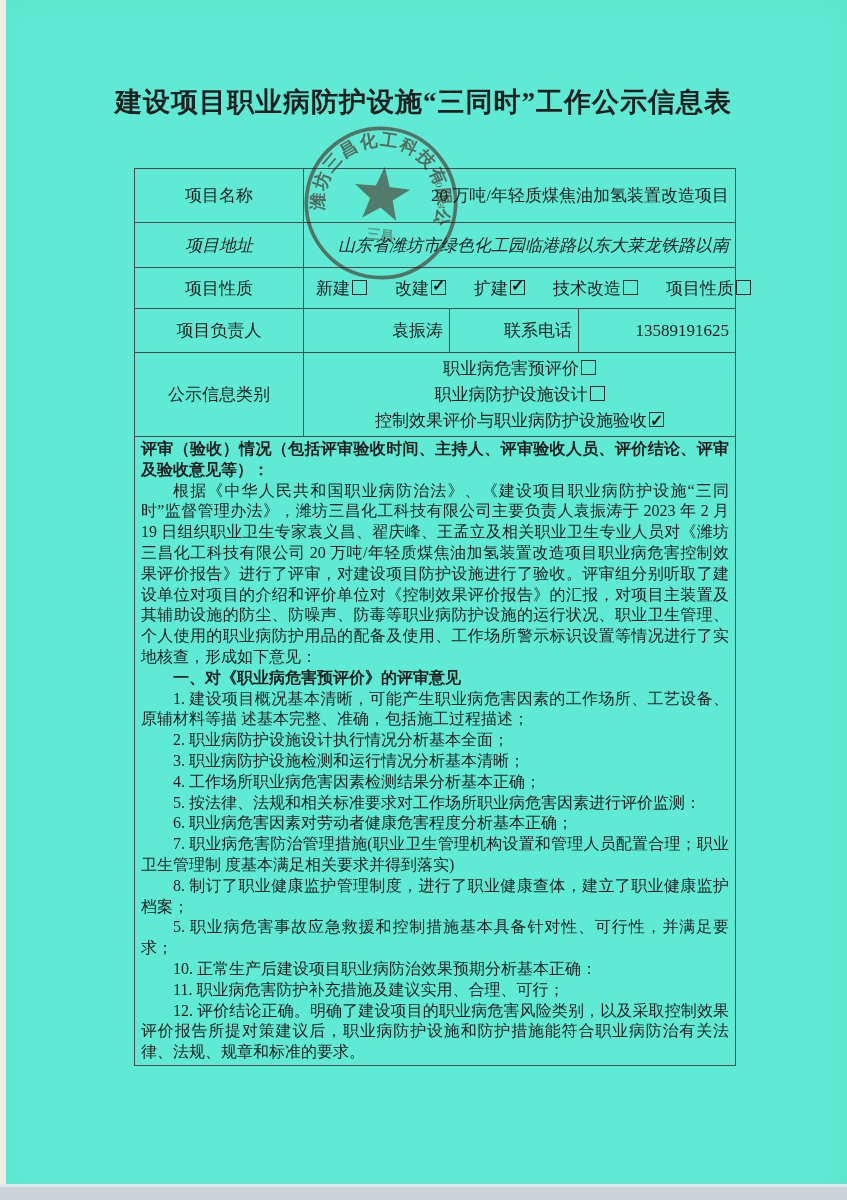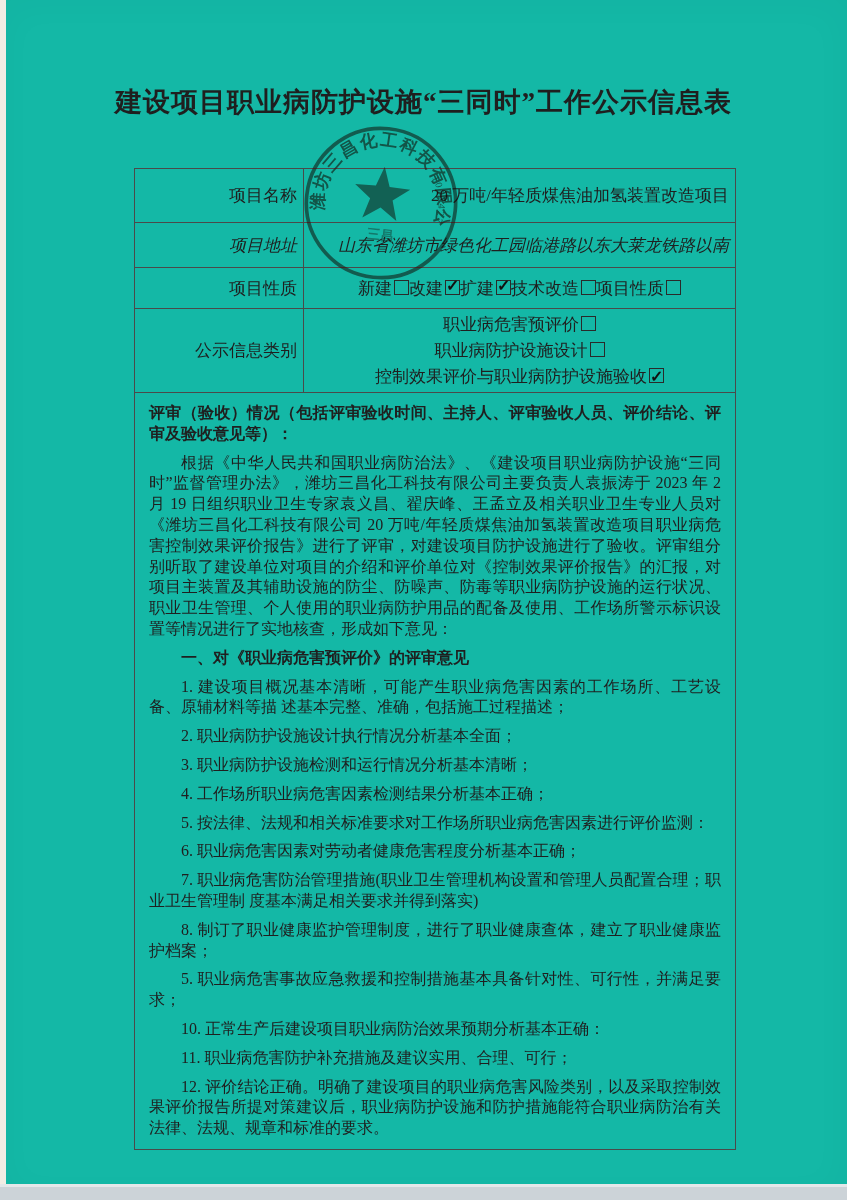--- a/index.html
+++ b/index.html
@@ -1,44 +1,44 @@
 <!DOCTYPE html>
 <html><head>
 <meta charset="utf-8">
 <style>
   html,body{margin:0;padding:0;}
   body{background:#e8eaec;font-family:"Liberation Serif", serif;}
-  .sheet{position:relative;width:847px;height:1200px;background:#14b8a6;overflow:hidden;
+  .sheet{position:relative;width:847px;height:1200px;background:#5eead4;overflow:hidden;
          box-shadow:inset 0 0 40px rgba(0,0,0,0.03);color:#1f1f1f;}
   .scan-edge-left{position:absolute;left:0;top:0;width:6px;height:100%;background:#f1ede4;}
   .scan-band-bottom{position:absolute;left:0;bottom:0;width:100%;height:13px;background:#ccd3d8;}
   .scan-band-line{position:absolute;left:0;bottom:13px;width:100%;height:3px;background:#e4e7e9;}
 
   .doc-title{position:absolute;top:84px;left:0;width:100%;text-align:center;
              font-size:27px;font-weight:bold;letter-spacing:1px;}
 
   table.form{position:absolute;left:134px;top:168px;width:601px;border-collapse:collapse;
              table-layout:fixed;}
   table.form td{border:1.5px solid #4a4a4a;padding:2px 6px;font-size:17px;vertical-align:middle;}
-  td.lbl{text-align:right;}
+  td.lbl{text-align:center;}
   td.ctr{text-align:right;}
   tr.r1{height:54px;} tr.r2{height:45px;font-style:italic;} tr.r3{height:41px;} tr.r4{height:44px;}
   tr.r5{height:84px;} tr.r6{height:76px;}
   .c1{width:169px;} .c2{width:146px;} .c3{width:129px;} .c4{width:157px;}
 
   .cbx{display:inline-block;width:13px;height:13px;border:1.7px solid #2a2a2a;
        vertical-align:-1px;position:relative;margin-left:2px;}
   .cbx.checked::after{content:"✓";position:absolute;left:0px;top:-5px;font-size:16px;
        font-weight:bold;color:#111;}
-  .nature-row{display:flex;justify-content:center;padding:0 6px;}
+  .nature-row{display:flex;justify-content:flex-start;padding:0 6px;gap:28px;}
   .nature-opt{white-space:nowrap;}
   .info-line{text-align:center;line-height:26px;}
 
   td.review-cell{padding:6px 10px 8px 10px;vertical-align:top;}
-  p.rv{margin:8px;font-size:16px;line-height:20.8px;text-align:justify;}
+  p.rv{margin:0;font-size:16px;line-height:20.8px;text-align:justify;}
   p.rv.indent{text-indent:2em;}
   p.rv.bold{font-weight:bold;}
 
   .stamp{position:absolute;left:290px;top:112px;width:182px;height:182px;
          opacity:0.85;mix-blend-mode:multiply;pointer-events:none;}
   .contact-small{font-size:15px;}
   .unit-mid{line-height:24px;}
 </style>
 </head>
 <body>
@@ -68,20 +68,26 @@
       <td class="lbl">项目性质</td>
       <td colspan="3">
         <div class="nature-row">
               <span class="nature-opt"><span>新建</span><span class="cbx"></span></span>
               <span class="nature-opt"><span>改建</span><span class="cbx checked"></span></span>
               <span class="nature-opt"><span>扩建</span><span class="cbx checked"></span></span>
               <span class="nature-opt"><span>技术改造</span><span class="cbx"></span></span>
               <span class="nature-opt"><span>项目性质</span><span class="cbx"></span></span>
             </div>
       </td>
+    </tr>
+    <tr class="r4">
+      <td class="lbl">项目负责人</td>
+      <td class="ctr">袁振涛</td>
+      <td class="ctr">联系电话</td>
+      <td class="ctr">13589191625</td>
     </tr>
     <tr class="r5">
       <td class="lbl">公示信息类别</td>
       <td colspan="3">
         <div>
               <div class="info-line"><span>职业病危害预评价</span><span class="cbx"></span></div>
               <div class="info-line"><span>职业病防护设施设计</span><span class="cbx"></span></div>
               <div class="info-line"><span>控制效果评价与职业病防护设施验收</span><span class="cbx checked"></span></div>
             </div>
       </td>

